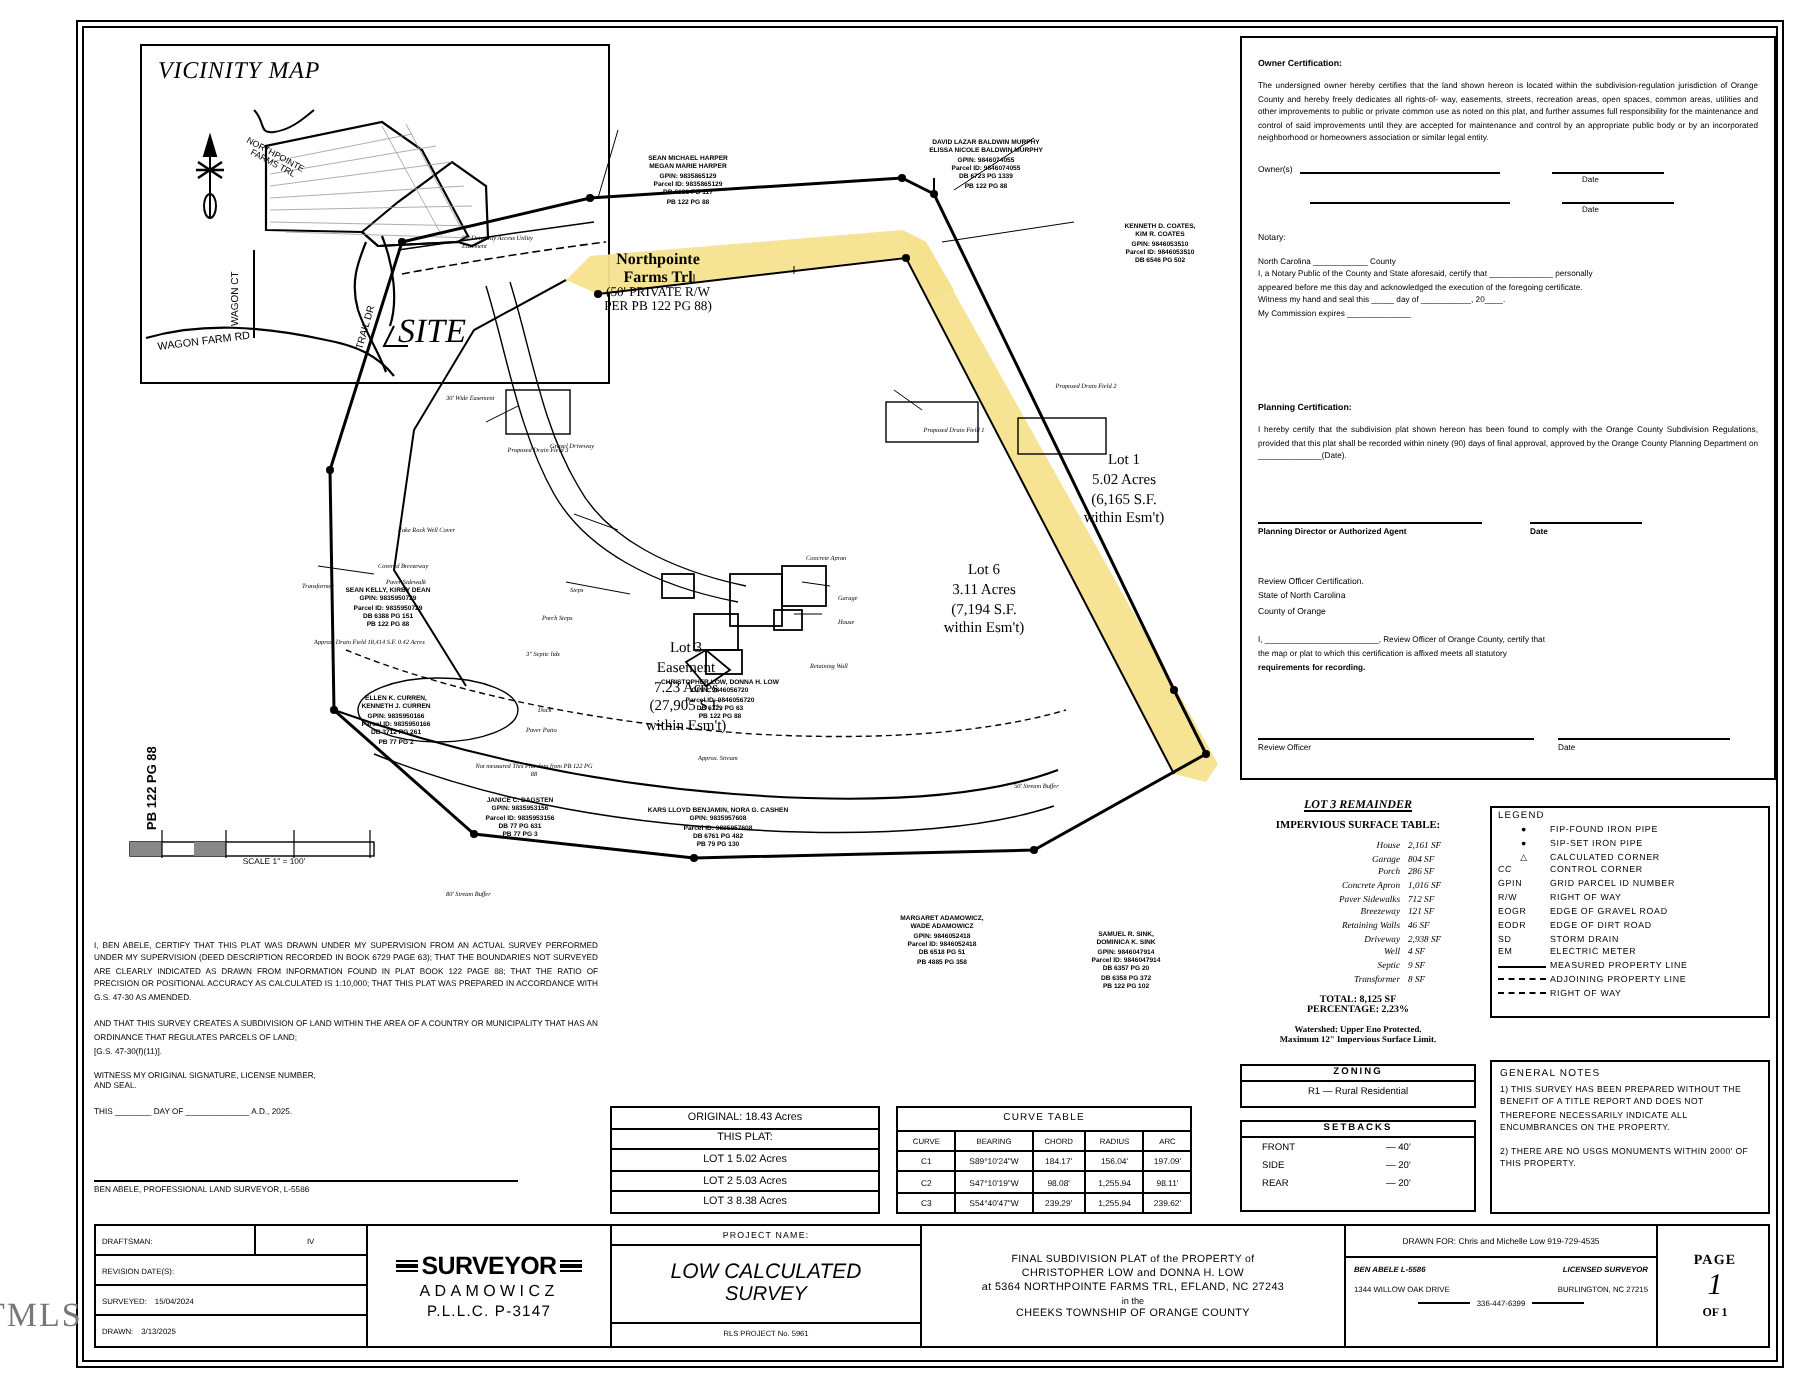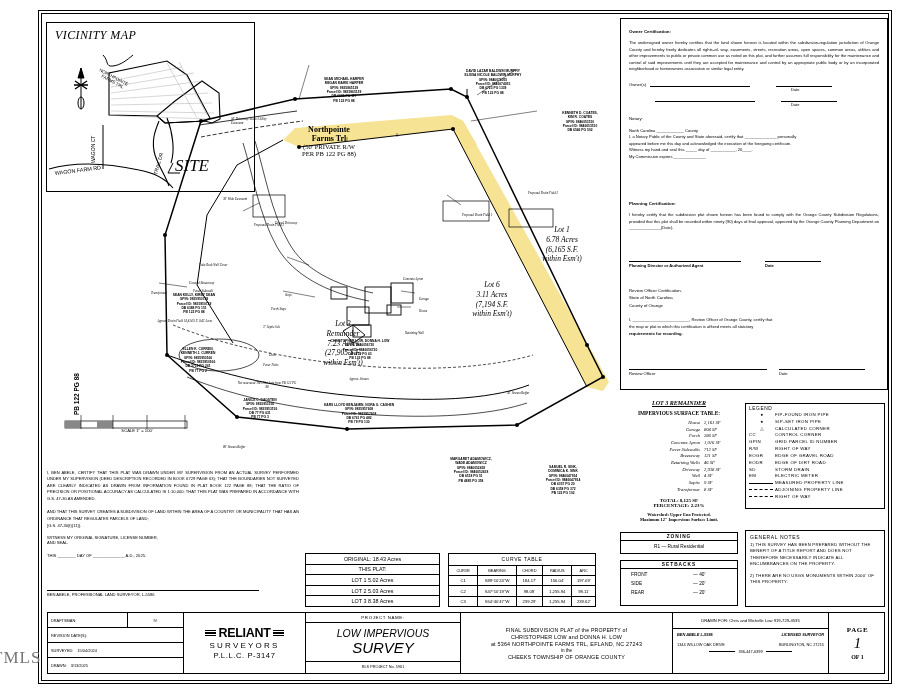--- a/index.html
+++ b/index.html
@@ -10,21 +10,21 @@
   .frame2{position:absolute;left:41px;top:13px;width:846px;height:666px;border:0.8px solid #000;}
 
   
   .box{position:absolute;border:1px solid #000;box-sizing:border-box;background:#fff;}
   .ctr{text-align:center;}
   .serif{font-family:"Liberation Serif",serif;}
   .bld{font-weight:bold;}
   .ul{text-decoration:underline;}
 
   
-  #vicinity{left:46px;top:22px;width:209px;height:170px;border:1.3px solid #000;}
+  #vicinity{left:70px;top:22px;width:235px;height:170px;border:1.3px solid #000;}
   #vicinity .vt{position:absolute;left:8px;top:5px;font-size:12px;font-style:italic;
       font-family:"Liberation Serif",serif;letter-spacing:.4px;}
   #vicinity .site{position:absolute;left:128px;top:133px;font-size:17px;font-style:italic;
       font-family:Liberation Serif, serif;}
 
   
   #certcol{left:620px;top:18px;width:268px;height:372px;border:1px solid #000;}
   .certblk{position:absolute;}
   .sigline{border-bottom:1px solid #000;display:inline-block;}
 
@@ -47,21 +47,21 @@
 
   
   #titleblock{left:47px;top:612px;width:838px;height:62px;border:1.1px solid #000;}
   .tbcell{position:absolute;border-right:1px solid #000;height:100%;box-sizing:border-box;}
   .tbrow{border-bottom:0.8px solid #000;box-sizing:border-box;}
 
   
   #plat{position:absolute;left:47px;top:25px;width:570px;height:520px;}
   .plabel{position:absolute;font-size:4.2px;line-height:1.25;white-space:nowrap;}
   .pown{position:absolute;font-size:3.3px;line-height:1.32;text-align:center;font-weight:bold;}
-  .lotlbl{position:absolute;font-family:"Liberation Serif",serif;font-style:italic;
+  .lotlbl{position:absolute;font-family:"Liberation Serif",serif;
       font-size:7.5px;line-height:1.3;text-align:center;}
   .callout{position:absolute;font-size:3.2px;font-style:italic;font-family:"Liberation Serif",serif;
       white-space:nowrap;}
   .pbvert{position:absolute;font-size:6.5px;font-weight:bold;transform:rotate(-90deg);
       transform-origin:left top;white-space:nowrap;}
   svg{position:absolute;left:0;top:0;overflow:visible;}
   .watermark{position:absolute;left:-8px;top:648px;font-size:17px;color:#777;
       font-family:"Liberation Serif",serif;letter-spacing:1px;}
 </style>
 </head>
@@ -197,33 +197,33 @@
     <div style="position:absolute;left:222px;top:100px;width:120px;text-align:center;
                 font-family:'Liberation Serif',serif;">
       <div style="font-size:8px;font-weight:bold;">Northpointe</div>
       <div style="font-size:8px;font-weight:bold;">Farms Trl</div>
       <div style="font-size:6.6px;">(50' PRIVATE R/W</div>
       <div style="font-size:6.6px;">PER PB 122 PG 88)</div>
     </div>
 
     <div class="lotlbl" style="left:470px;top:200px;width:90px;">
       <div>Lot 1</div>
-      <div>6.78 Acres</div>
+      <div>5.02 Acres</div>
       <div>(6,165 S.F.</div>
       <div>within Esm't)</div>
     </div>
     <div class="lotlbl" style="left:400px;top:255px;width:90px;">
       <div>Lot 6</div>
       <div>3.11 Acres</div>
       <div>(7,194 S.F.</div>
       <div>within Esm't)</div>
     </div>
     <div class="lotlbl" style="left:248px;top:294px;width:96px;">
       <div>Lot 3</div>
-      <div>Remainder</div>
+      <div>Easement</div>
       <div>7.23 Acres</div>
       <div>(27,905 S.F.</div>
       <div>within Esm't)</div>
     </div>
 
     <div class="pown" style="left:250px;top:52px;width:94px;">
       <div>SEAN MICHAEL HARPER</div>
       <div>MEGAN MARIE HARPER</div>
       <div>GPIN: 9835865129</div>
       <div>Parcel ID: 9835865129</div>
@@ -624,38 +624,38 @@
     </div>
 
     <div class="tbcell" style="left:136px;top:0;width:122px;display:flex;flex-direction:column;
          align-items:center;justify-content:center;">
       <div style="display:flex;align-items:center;gap:2px;">
         <span style="display:inline-block;width:11px;">
           <span style="display:block;height:1.6px;background:#000;margin:1px 0;"></span>
           <span style="display:block;height:1.6px;background:#000;margin:1px 0;"></span>
           <span style="display:block;height:1.6px;background:#000;margin:1px 0;"></span>
         </span>
-        <span style="font-size:12.5px;font-weight:bold;letter-spacing:-.3px;">RELIANT</span>
+        <span style="font-size:12.5px;font-weight:bold;letter-spacing:-.3px;">SURVEYOR</span>
         <span style="display:inline-block;width:11px;">
           <span style="display:block;height:1.6px;background:#000;margin:1px 0;"></span>
           <span style="display:block;height:1.6px;background:#000;margin:1px 0;"></span>
           <span style="display:block;height:1.6px;background:#000;margin:1px 0;"></span>
         </span>
       </div>
-      <div style="font-size:8px;letter-spacing:2.2px;margin-top:1px;">SURVEYORS</div>
+      <div style="font-size:8px;letter-spacing:2.2px;margin-top:1px;">ADAMOWICZ</div>
       <div style="font-size:7.6px;letter-spacing:.6px;margin-top:1px;">P.L.L.C. P-3147</div>
     </div>
 
     <div class="tbcell" style="left:258px;top:0;width:155px;">
       <div class="tbrow ctr" style="height:17%;font-size:4.4px;letter-spacing:.6px;display:flex;
            align-items:center;justify-content:center;">PROJECT NAME:</div>
       <div class="tbrow ctr" style="height:64%;display:flex;flex-direction:column;align-items:center;
            justify-content:center;font-style:italic;">
-        <div style="font-size:10.5px;">LOW IMPERVIOUS</div>
-        <div style="font-size:15px;">SURVEY</div>
+        <div style="font-size:10.5px;">LOW CALCULATED</div>
+        <div style="font-size:10px;">SURVEY</div>
       </div>
       <div class="ctr" style="height:19%;font-size:3.8px;display:flex;align-items:center;justify-content:center;">RLS PROJECT No. 5961</div>
     </div>
 
     <div class="tbcell" style="left:413px;top:0;width:212px;display:flex;flex-direction:column;
          align-items:center;justify-content:center;gap:1px;">
       <div style="font-size:5.2px;letter-spacing:.2px;">FINAL SUBDIVISION PLAT of the PROPERTY of</div>
       <div style="font-size:5.4px;letter-spacing:.2px;">CHRISTOPHER LOW and DONNA H. LOW</div>
       <div style="font-size:5.4px;letter-spacing:.2px;">at 5364 NORTHPOINTE FARMS TRL, EFLAND, NC 27243</div>
       <div style="font-size:4.6px;">in the</div>

